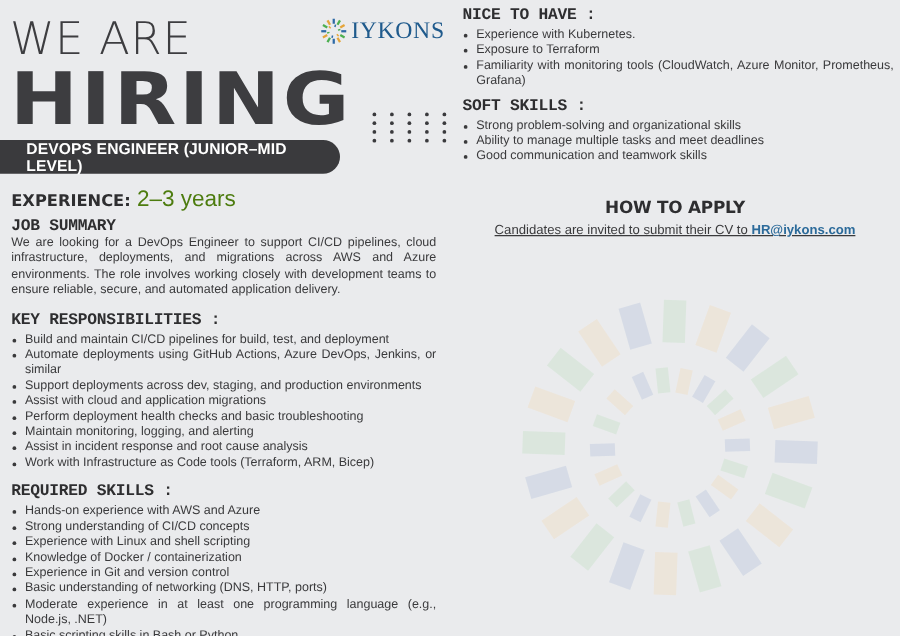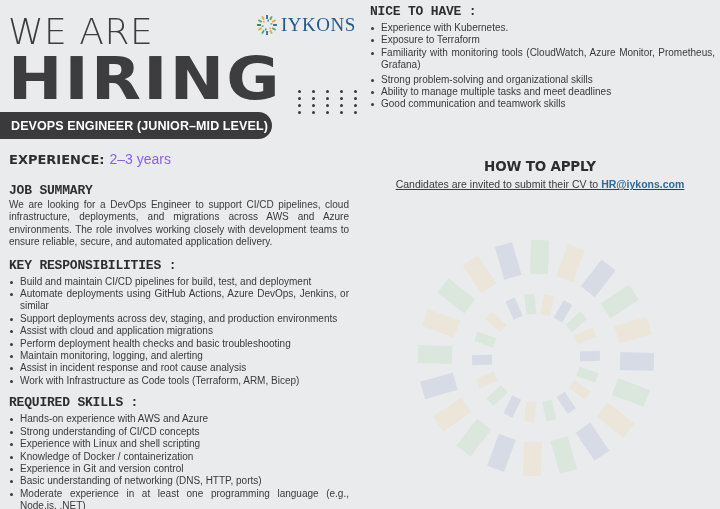--- a/index.html
+++ b/index.html
@@ -25,21 +25,21 @@
     font-family: "DejaVu Sans", sans-serif;
     font-weight: 900; font-size: 58px; letter-spacing: 2px;
     color: #3d3d40; line-height: 1;
     transform: scaleX(1.12); transform-origin: left;
   }
   .role-pill {
     position: absolute; left: 0; top: 112px;
     width: 272px; height: 27px;
     background: #3a3a3d; border-radius: 0 14px 14px 0;
     color: #fff; font-weight: 700; font-size: 12.5px;
-    display: flex; align-items: center; padding-left: 11px;
+    display: flex; align-items: center; padding-left: 21px;
     letter-spacing: 0.1px;
   }
 
   .logo {
     position: absolute; left: 256px; top: 14px;
     display: flex; align-items: flex-end; gap: 3px;
   }
   .logo-mark { width: 22px; height: 22px; }
   .logo-text {
     font-family: "Liberation Serif", serif;
@@ -49,21 +49,21 @@
   .dots {
     position: absolute; left: 298px; top: 90px;
     display: grid; grid-template-columns: repeat(5, 14px); grid-auto-rows: 7px;
   }
   .dots span { width: 3px; height: 3px; background: #3a3a3d; border-radius: 50%; display: block; }
 
   
   .left { position: absolute; left: 9px; top: 150px; width: 340px; }
   .exp { font-size: 13.5px; line-height: 18px; }
   .exp-label { font-weight: 700; font-family: "DejaVu Sans", sans-serif; font-size: 13px; color: #2e2e30; }
-  .exp-val { font-size: 14px; color: #8b5cf6; margin-left: 5px; margin-top: 16px; }
+  .exp-val { font-size: 18px; color: #4d7c0f; margin-left: 5px; margin-top: 16px; }
   .h2 {
     font-family: Liberation Mono, monospace;
     font-weight: 700; font-size: 13px; color: #2e2e30;
     letter-spacing: -0.2px; line-height: 16px;
   }
   .summary {
     font-size: 10px; line-height: 12.4px; text-align: justify; color: #3a3a3c;
     margin-top: 0px;
   }
   ul.bullets { list-style: none; margin-top: 2px; }
@@ -147,21 +147,21 @@
       <span></span>
       <span></span>
       <span></span>
   </div>
 
   <div class="left">
     <div class="exp">
       <span class="exp-label">EXPERIENCE:</span><span class="exp-val">2–3 years</span>
     </div>
 
-    <div class="h2" style="margin-top:14px;">JOB SUMMARY</div>
+    <div class="h2" style="margin-top:2px;">JOB SUMMARY</div>
     <p class="summary">We are looking for a DevOps Engineer to support CI/CD pipelines, cloud infrastructure, deployments, and migrations across AWS and Azure environments. The role involves working closely with development teams to ensure reliable, secure, and automated application delivery.</p>
 
     <div class="h2" style="margin-top:9px;">KEY RESPONSIBILITIES :</div>
     <ul class="bullets">
       <li>Build and maintain CI/CD pipelines for build, test, and deployment</li>
       <li>Automate deployments using GitHub Actions, Azure DevOps, Jenkins, or similar</li>
       <li>Support deployments across dev, staging, and production environments</li>
       <li>Assist with cloud and application migrations</li>
       <li>Perform deployment health checks and basic troubleshooting</li>
       <li>Maintain monitoring, logging, and alerting</li>
@@ -183,20 +183,21 @@
   </div>
 
   <div class="right">
     <div class="h2">NICE TO HAVE :</div>
     <ul class="bullets">
       <li>Experience with Kubernetes.</li>
       <li>Exposure to Terraform</li>
       <li>Familiarity with monitoring tools (CloudWatch, Azure Monitor, Prometheus, Grafana)</li>
     </ul>
 
+    <div class="h2" style="margin-top:5px;">SOFT SKILLS :</div>
     <ul class="bullets">
       <li>Strong problem-solving and organizational skills</li>
       <li>Ability to manage multiple tasks and meet deadlines</li>
       <li>Good communication and teamwork skills</li>
     </ul>
   </div>
 
   <div class="apply">
     <div class="apply-title">HOW TO APPLY</div>
     <div class="apply-text">

